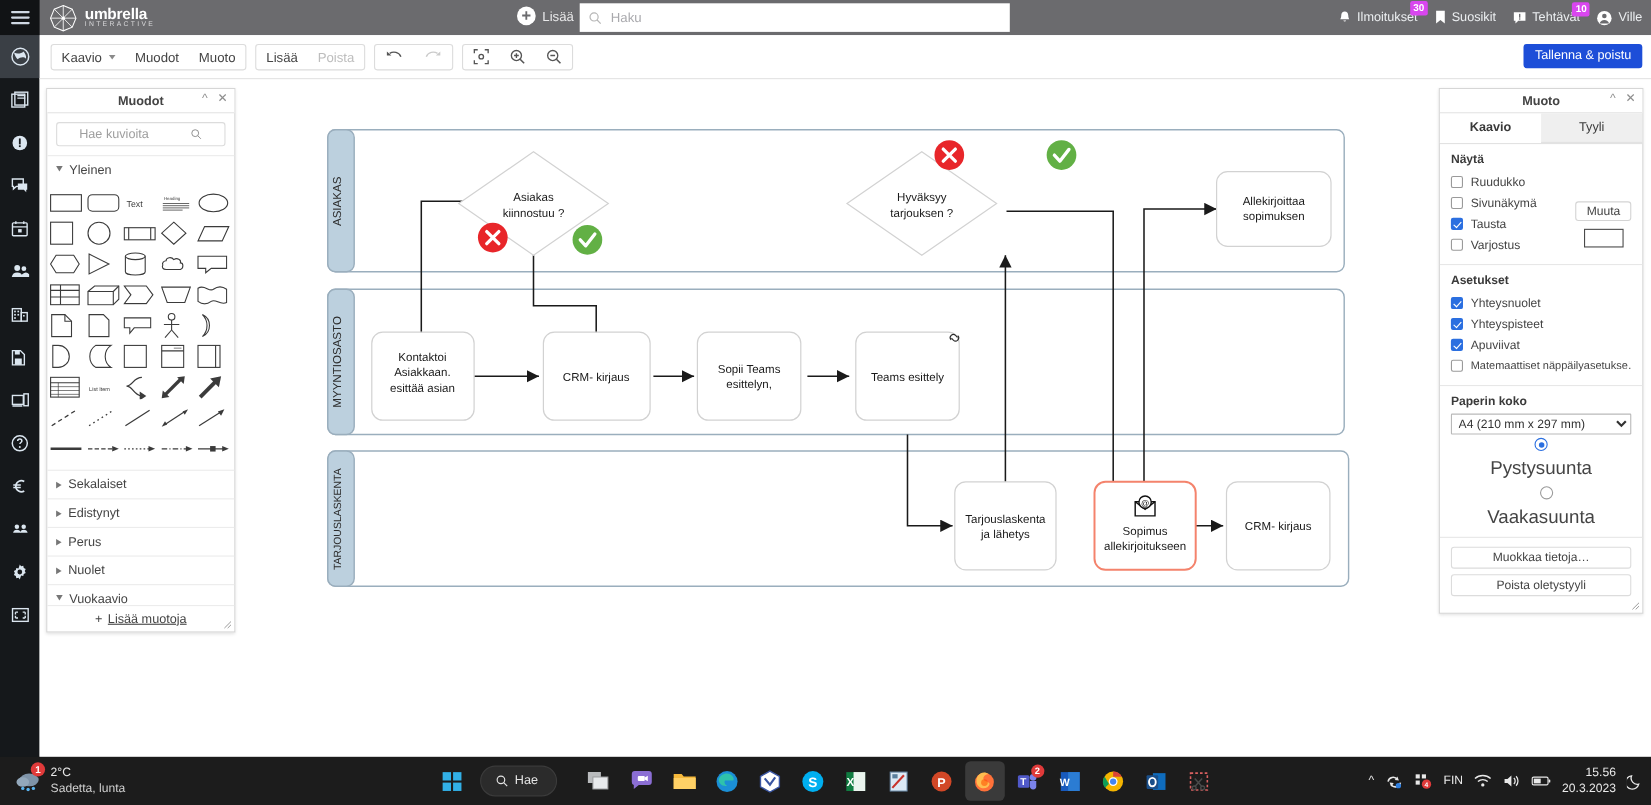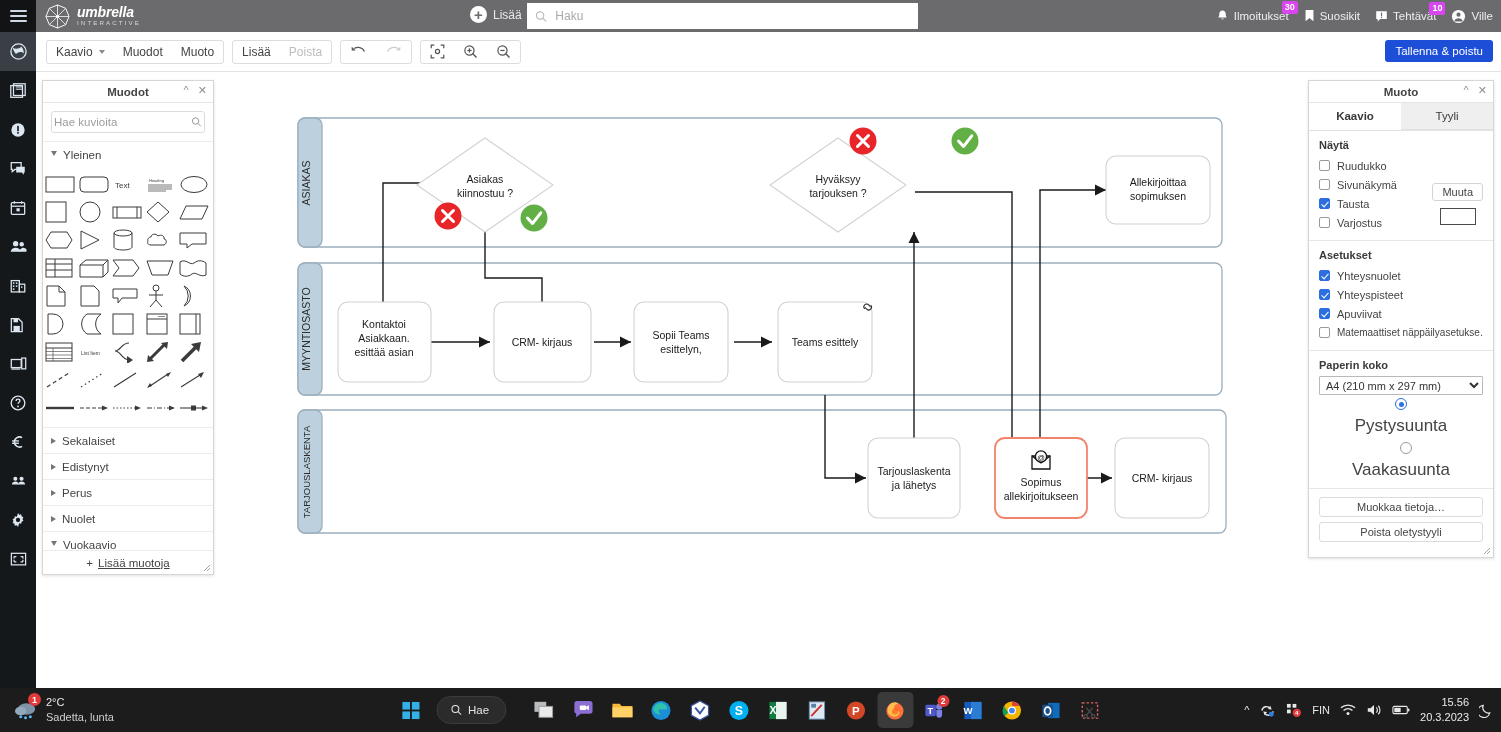--- a/index.html
+++ b/index.html
@@ -27,21 +27,21 @@
   .hamburger i {
     position:absolute; left:0; width:17px; height:2px; background:#cfd8e3; border-radius:1px;
   }
   .hamburger i:nth-child(1){ top:0; }
   .hamburger i:nth-child(2){ top:5px; }
   .hamburger i:nth-child(3){ top:10px; }
 
   .brand { display:flex; align-items:center; gap:7px; margin-left:9px; }
   .brand-logo { width:25px; height:25px; }
   .brand-text { line-height:1; }
-  .brand-name { color:#fff; font-size:14px; font-weight:bold; letter-spacing:-0.2px; display:block;font-style:italic; }
+  .brand-name { color:#fff; font-size:14px; font-weight:bold; letter-spacing:-0.2px; display:block; }
   .brand-sub { color:#d9d9db; font-size:6.2px; letter-spacing:2.1px; display:block; margin-top:1px; }
 
   .add-btn {
     position:absolute; left:470px; top:6px; display:flex; align-items:center; gap:6px;
     color:#e9e9ea; font-size:12px; cursor:pointer;
   }
   .plus-circle {
     width:17px; height:17px; border-radius:50%; background:#fff; color:#6b6b6e;
     display:flex; align-items:center; justify-content:center; font-size:15px;
     line-height:1; font-weight:bold; padding-bottom:1px;
@@ -112,21 +112,21 @@
   .shapes-panel { left:6px; top:48px; width:172px; height:495px; }
   .panel-head {
     height:22px; display:flex; align-items:center; justify-content:center;
     border-bottom:1px solid #e4e4e4; position:relative; background:#fff;
   }
   .panel-title { font-size:11.5px; font-weight:bold; color:#444; }
   .panel-ctrls { position:absolute; right:6px; top:4px; display:flex; gap:9px; align-items:center; }
   .pc { cursor:pointer; color:#8e8e8e; font-size:11px; line-height:1; }
   .shape-search {
     margin:8px; height:22px; border:1px solid #dcdcdc; border-radius:3px;
-    display:flex; align-items:center; padding:0 2px;
+    display:flex; align-items:center; padding:0 20px;
   }
   .shape-search input {
     border:none; outline:none; font-family:inherit; font-size:11.5px; width:100%; color:#555;
   }
   .shape-search input::placeholder { color:#9e9e9e; }
   .sec-head {
     height:26px; border-top:1px solid #ececec; display:flex; align-items:center;
     padding-left:8px; gap:6px; font-size:11.5px; color:#444; cursor:pointer;
   }
   .tri { width:0;height:0; border-top:3.5px solid transparent; border-bottom:3.5px solid transparent; border-left:5px solid #767676; }

